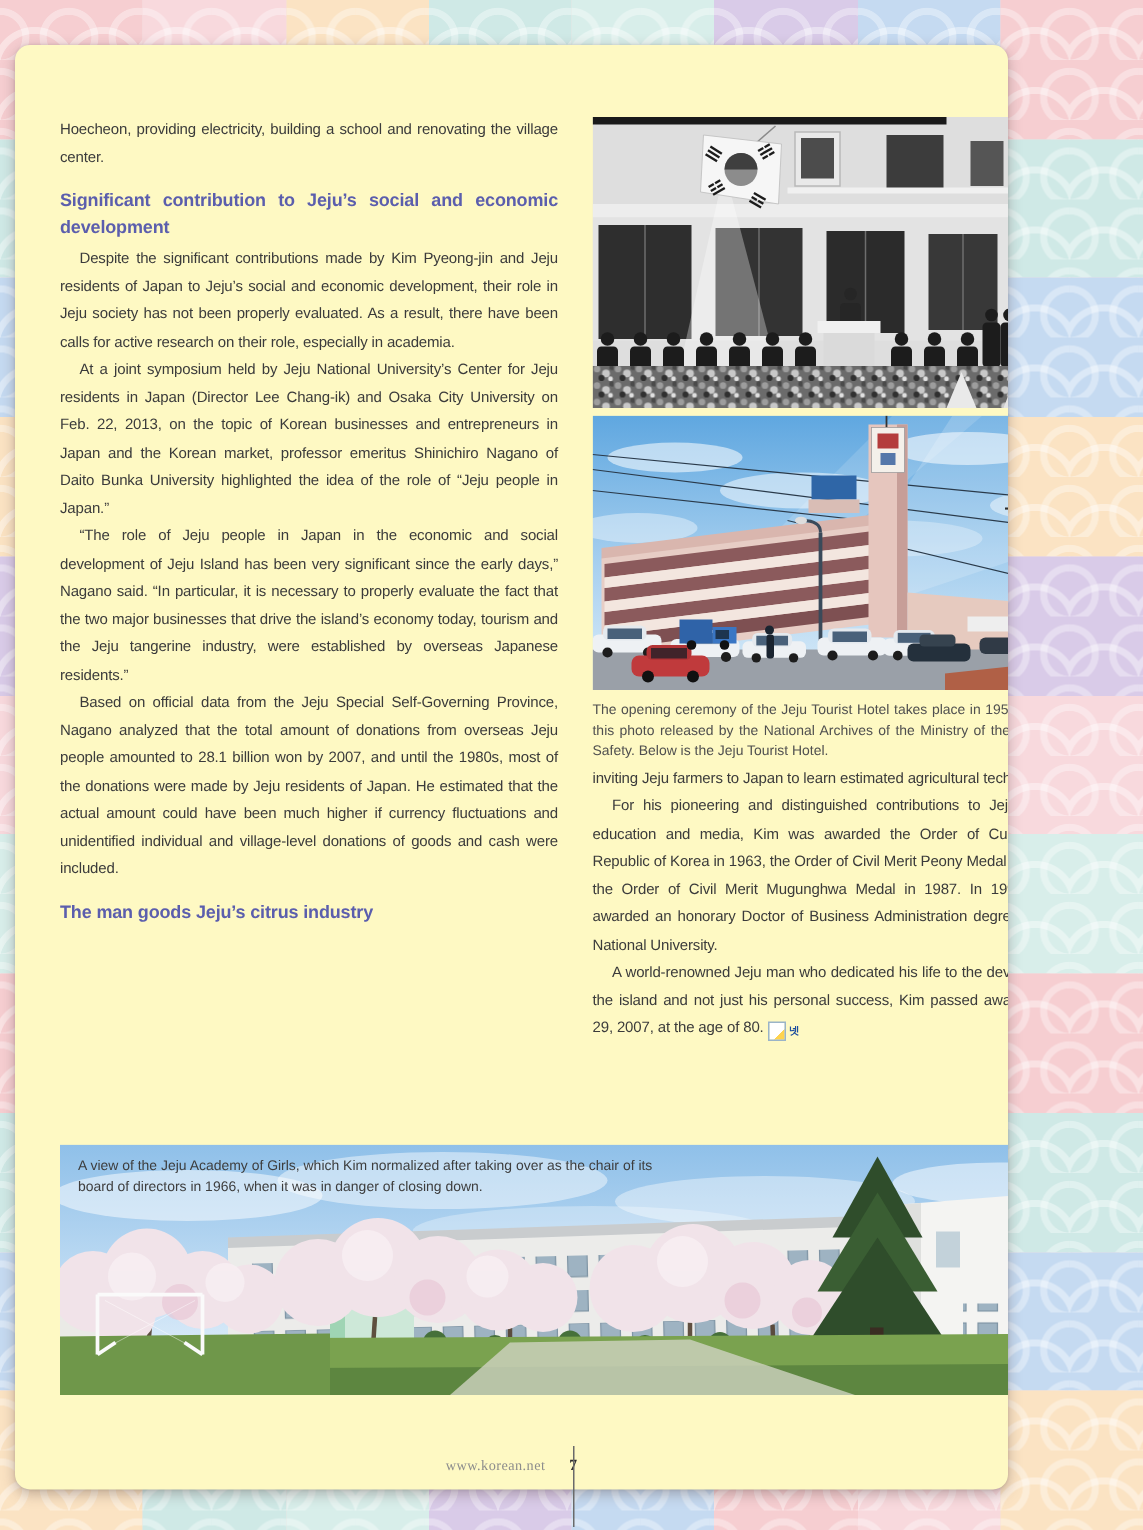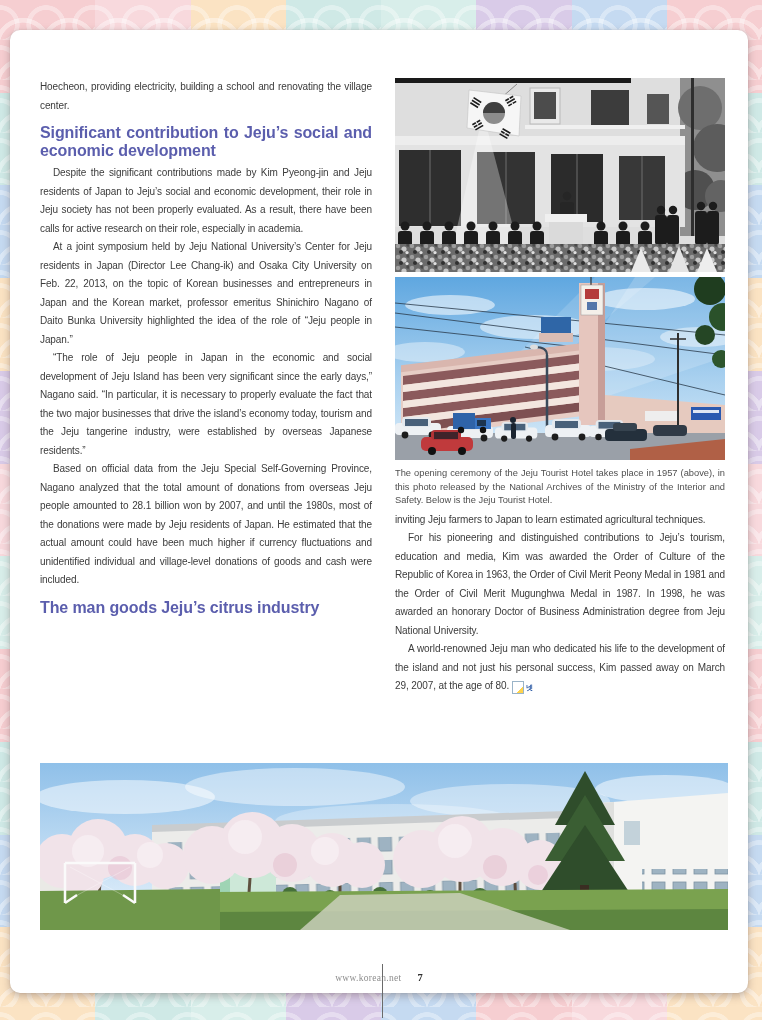--- a/index.html
+++ b/index.html
@@ -8,28 +8,28 @@
   
   .pattern{position:absolute;inset:0;display:grid;grid-template-columns:repeat(8,1fr);grid-template-rows:repeat(11,1fr);}
   .tile{position:relative;}
   .tile::before{content:"";position:absolute;inset:0;
     background-image:
       radial-gradient(circle at 50% 115%, rgba(255,255,255,0) 45%, rgba(255,255,255,.4) 46%, rgba(255,255,255,.4) 54%, rgba(255,255,255,0) 55%),
       radial-gradient(circle at 0% 62%, rgba(255,255,255,0) 28%, rgba(255,255,255,.35) 29%, rgba(255,255,255,.35) 37%, rgba(255,255,255,0) 38%),
       radial-gradient(circle at 100% 62%, rgba(255,255,255,0) 28%, rgba(255,255,255,.35) 29%, rgba(255,255,255,.35) 37%, rgba(255,255,255,0) 38%);
     background-size:46px 40px;}
   
-  .page{position:absolute;left:10px;top:30px;width:738px;height:963px;background:#ffffff;
+  .page{position:absolute;left:10px;top:30px;width:662px;height:963px;background:#fef9c3;
     border-radius:10px;box-shadow:0 3px 9px rgba(80,60,60,.35),0 0 2px rgba(0,0,0,.12);z-index:2;overflow:hidden;}
   .col{position:absolute;top:48px;}
   .col-left{left:30px;width:332px;}
   .col-right{left:385px;width:330px;}
   p.body{font-size:10px;line-height:18.5px;color:#3b3b3b;text-align:justify;margin:0;letter-spacing:-0.1px;}
   p.indent{text-indent:13px;}
-  h2.heading{font-size:16px;line-height:18px;font-weight:bold;color:#5b5ead;margin:9px 0 4px;text-align:justify;letter-spacing:-0.1px;}
+  h2.heading{font-size:12px;line-height:18px;font-weight:bold;color:#5b5ead;margin:9px 0 4px;text-align:justify;letter-spacing:-0.1px;}
   figure{margin:0;padding:0;}
   .photo{display:block;width:330px;overflow:hidden;}
   .photo svg{display:block;}
   .photo1{margin-bottom:5px;}
   p.caption{font-size:9.3px;line-height:13.5px;color:#4f4f4f;text-align:justify;margin:7px 0 3px;}
   .endmark{display:inline-block;width:10px;height:11px;border:1px solid #9ab4c8;background:linear-gradient(135deg,#ffffff 68%,#ffd34d 68%);
     font-size:7px;line-height:11px;color:#1d4e9e;text-align:center;vertical-align:-1px;margin-left:3px;font-weight:bold;}
   .bottom-photo{position:absolute;left:30px;top:733px;width:688px;height:167px;overflow:hidden;}
   .bp-caption{position:absolute;left:12px;top:8px;width:400px;font-size:9.3px;line-height:13.5px;color:#3d3d3d;}
   .footer{position:absolute;left:0;right:0;top:942px;display:flex;justify-content:center;align-items:baseline;gap:16px;font-family:Liberation Serif, serif;}
@@ -447,20 +447,21 @@
             <line x1="95" y1="100" x2="95" y2="140"></line>
           <line x1="25" y1="100" x2="95" y2="100"></line>
           <line x1="25" y1="140" x2="37" y2="132"></line>
             <line x1="95" y1="140" x2="83" y2="132"></line>
         </g>
         <g stroke="#ffffff" stroke-width="0.6" opacity="0.5">
           <line x1="30" y1="104" x2="90" y2="136"></line>
             <line x1="90" y1="104" x2="30" y2="136"></line>
         </g>
       </svg>
+      <div class="bp-caption">A view of the Jeju Academy of Girls, which Kim normalized after taking over as the chair of its board of directors in 1966, when it was in danger of closing down.</div>
     </figure>
 
     <div class="footer">
       <span class="site">www.korean.net</span>
       <span class="pagenum">7</span>
     </div>
   </div>
 
   <div class="footer-rule"></div>
 </div>

